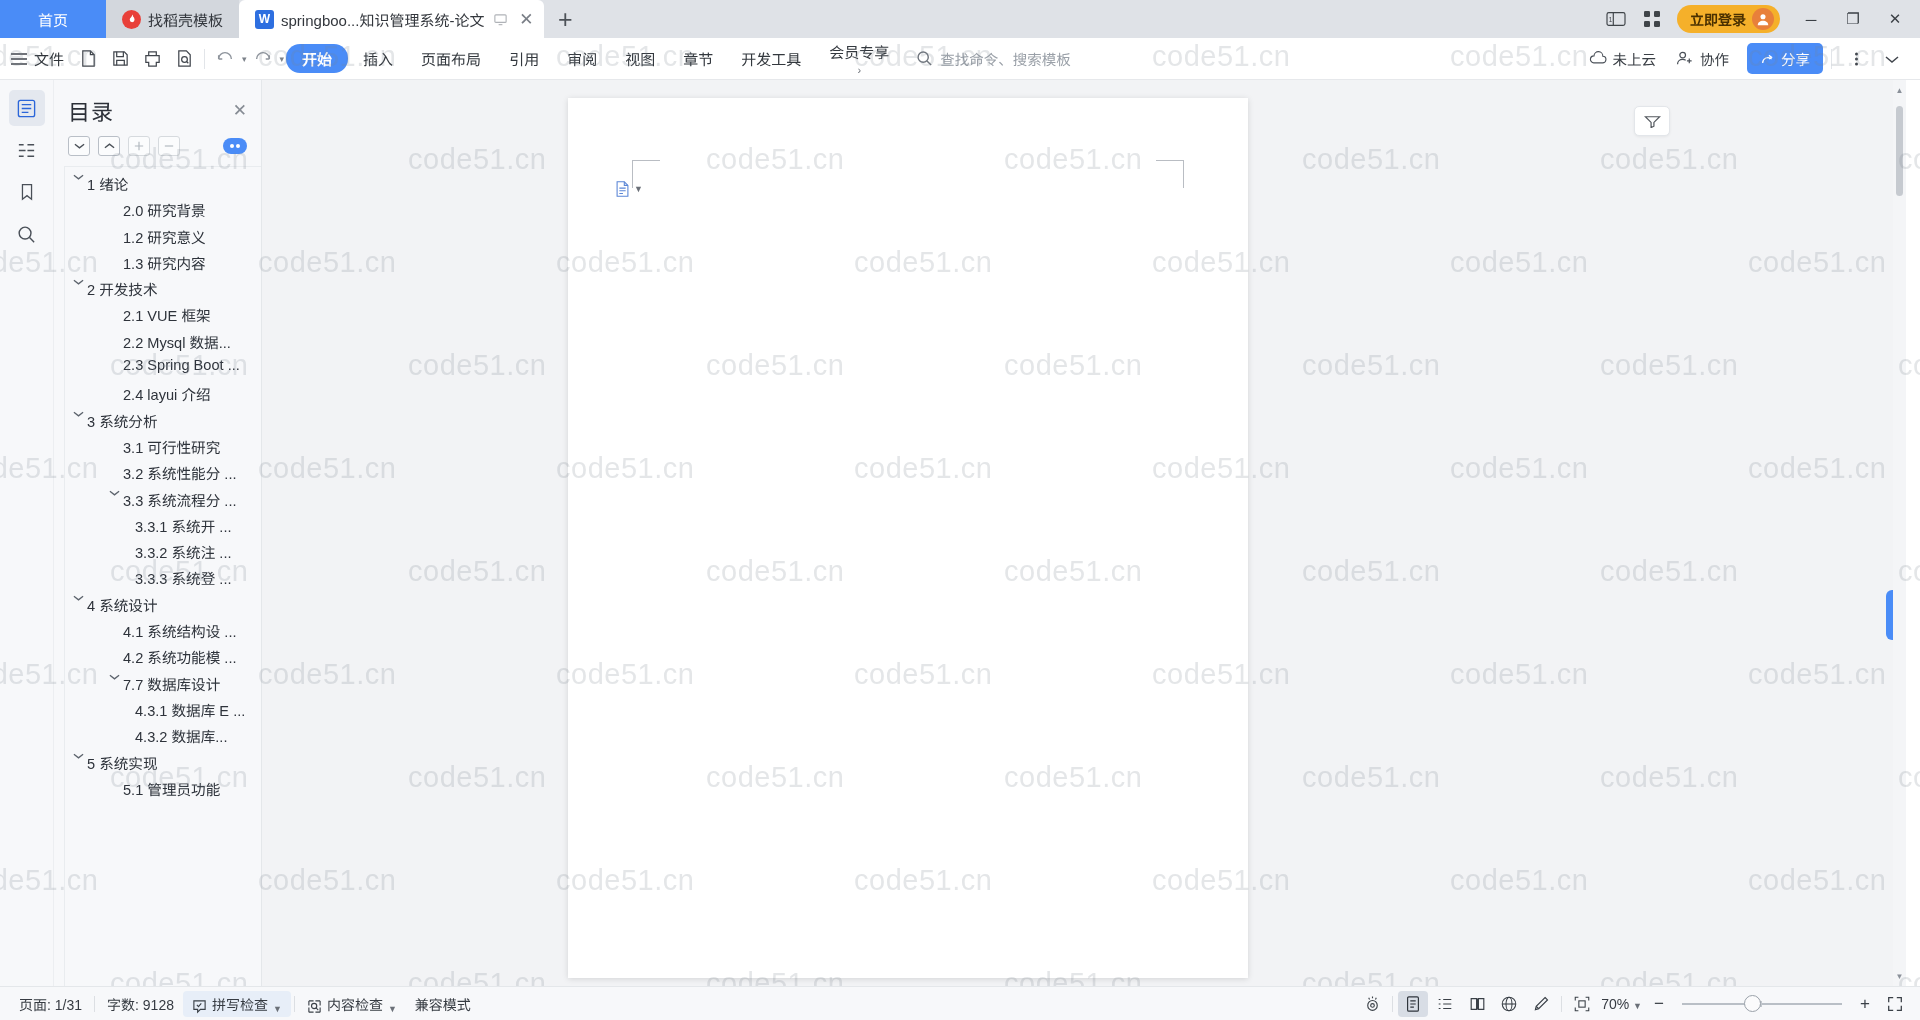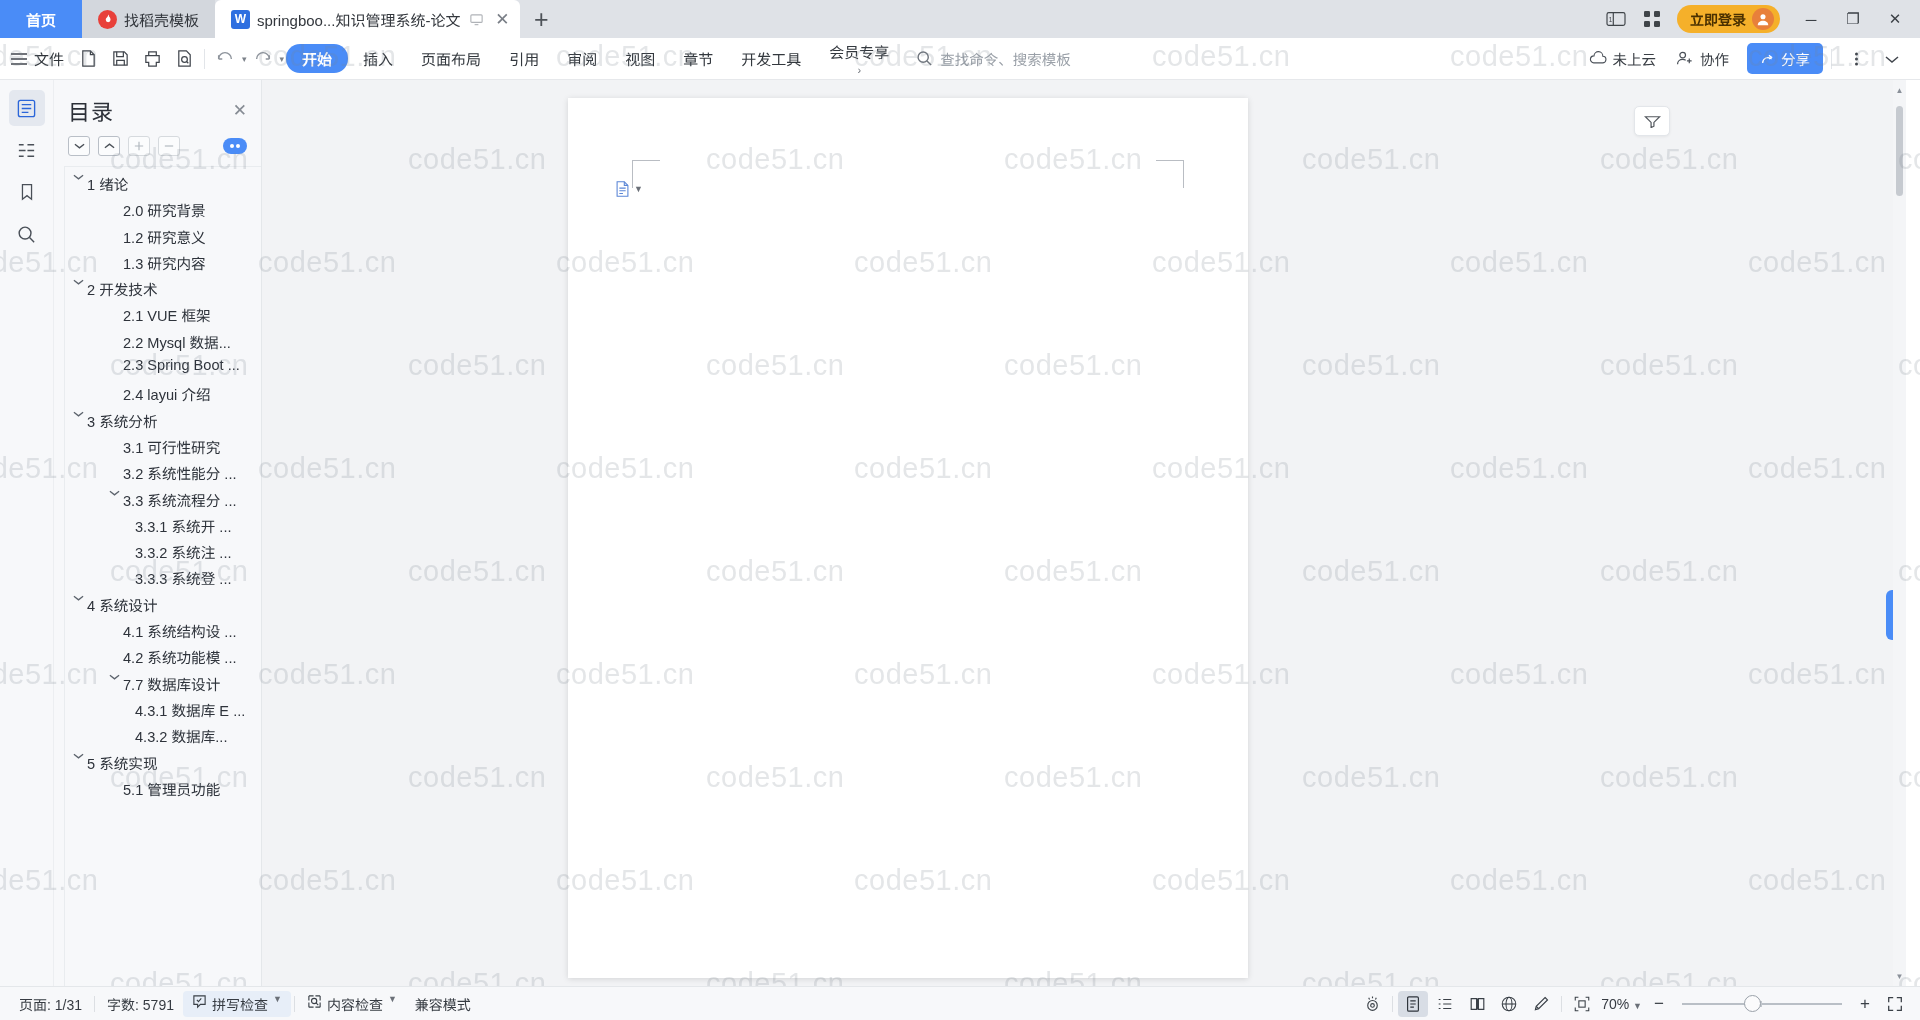--- a/index.html
+++ b/index.html
@@ -16,21 +16,21 @@
   
   .tabbar {
     position:absolute; top:0; left:0; width:1920px; height:38px;
     background:#dfe2e7; display:flex; align-items:flex-end;
   }
   .tab {
     height:38px; display:flex; align-items:center; gap:7px;
     padding:0 16px; font-size:15px; color:#33373d; cursor:pointer;
     position:relative; white-space:nowrap;
   }
-  .tab.home { background:#4a8cf7; color:#fff; padding:0 26px; justify-content:center;font-weight:bold; }
+  .tab.home { background:#4a8cf7; color:#fff; padding:0 38px; justify-content:center; }
   .tab.plain { background:#d3d7dd; }
   .tab.active { background:#fff; border-radius:6px 6px 0 0; padding-right:8px; }
   .tab .tabtext { max-width:230px; overflow:hidden; text-overflow:ellipsis; }
   .tab-icon { width:19px; height:19px; flex:0 0 19px; border-radius:3px;
               display:flex; align-items:center; justify-content:center;
               font-size:12px; font-weight:bold; color:#fff; }
   .ic-daoke { background:#e8403a; border-radius:50%; font-size:13px; }
   .ic-w { background:#2e6fe0; }
   .tab-mini { width:18px; height:18px; opacity:.55; display:flex; align-items:center; justify-content:center; }
   .tab-close { width:20px; height:20px; display:flex; align-items:center; justify-content:center;
@@ -158,21 +158,21 @@
     position:absolute; font-size:29px; color:rgba(120,128,140,.20);
     font-family:"Liberation Sans", sans-serif; white-space:nowrap; letter-spacing:.5px;
   }
 
   
   .status {
     position:absolute; bottom:0; left:0; width:1920px; height:34px;
     background:#f7f8fa; border-top:1px solid #e4e7ea;
     display:flex; align-items:center; padding:0 10px; z-index:70;
   }
-  .st-item { display:flex; align-items:flex-start; gap:5px; font-size:14px; color:#363b42;
+  .st-item { display:flex; align-items:flex-end; gap:5px; font-size:14px; color:#363b42;
              padding:3px 9px; border-radius:4px; cursor:pointer; white-space:nowrap; }
   .st-item.hl { background:#e7eef8; }
   .st-sep { width:1px; height:16px; background:#dcdfe3; margin:0 3px; }
   .st-plain { font-size:14px; color:#363b42; padding:3px 9px; white-space:nowrap; }
   .status-right { margin-left:auto; display:flex; align-items:center; gap:2px; }
   .vmode { width:30px; height:26px; display:flex; align-items:center; justify-content:center;
            color:#3a4047; border-radius:4px; cursor:pointer; }
   .vmode.active { background:#d8dde5; }
   .zoomnum { font-size:14px; color:#363b42; cursor:pointer; padding:0 2px; }
   .slider { width:160px; height:26px; position:relative; display:flex; align-items:center; margin:0 8px; }
@@ -676,21 +676,21 @@
       <div class="wm" style="left: 706px; top: 967px;">code51.cn</div>
       <div class="wm" style="left: 1004px; top: 967px;">code51.cn</div>
       <div class="wm" style="left: 1302px; top: 967px;">code51.cn</div>
       <div class="wm" style="left: 1600px; top: 967px;">code51.cn</div>
       <div class="wm" style="left: 1898px; top: 967px;">code51.cn</div>
     </div>
 
   <div class="status">
     <div class="st-plain">页面: 1/31</div>
     <div class="st-sep"></div>
-    <div class="st-plain">字数: 5791</div>
+    <div class="st-plain">字数: 9128</div>
     <div class="st-item hl">
       <span>
         <svg width="15" height="15" viewBox="0 0 16 16" fill="none" stroke="#3a4047" stroke-width="1.2">
           <path d="M2 2h12v9H9l-3 3v-3H2z"></path>
             <path d="M5.2 6.3l1.7 1.8 3-3.4"></path>
         </svg>
       </span>
       <span>拼写检查</span>
       <span style="font-size:9px;color:#6b7078;">▼</span>
     </div>

